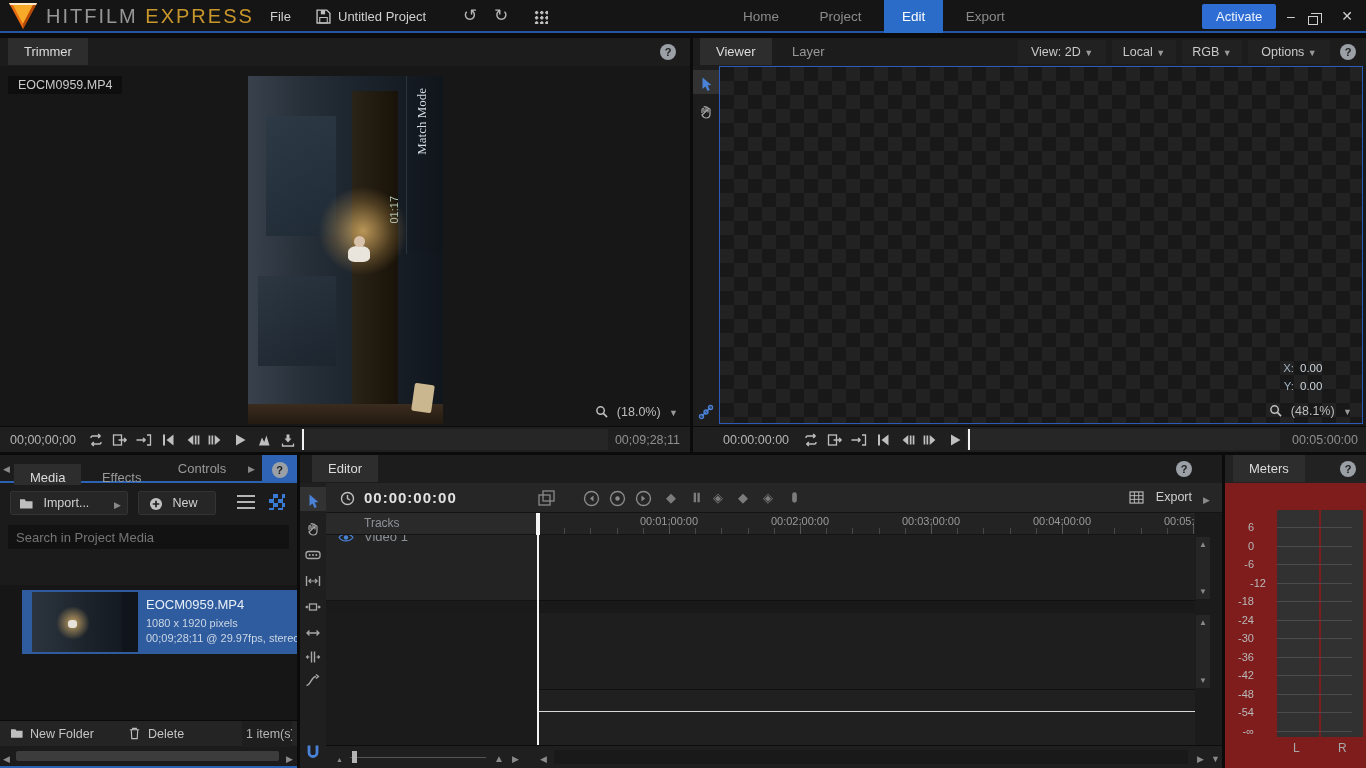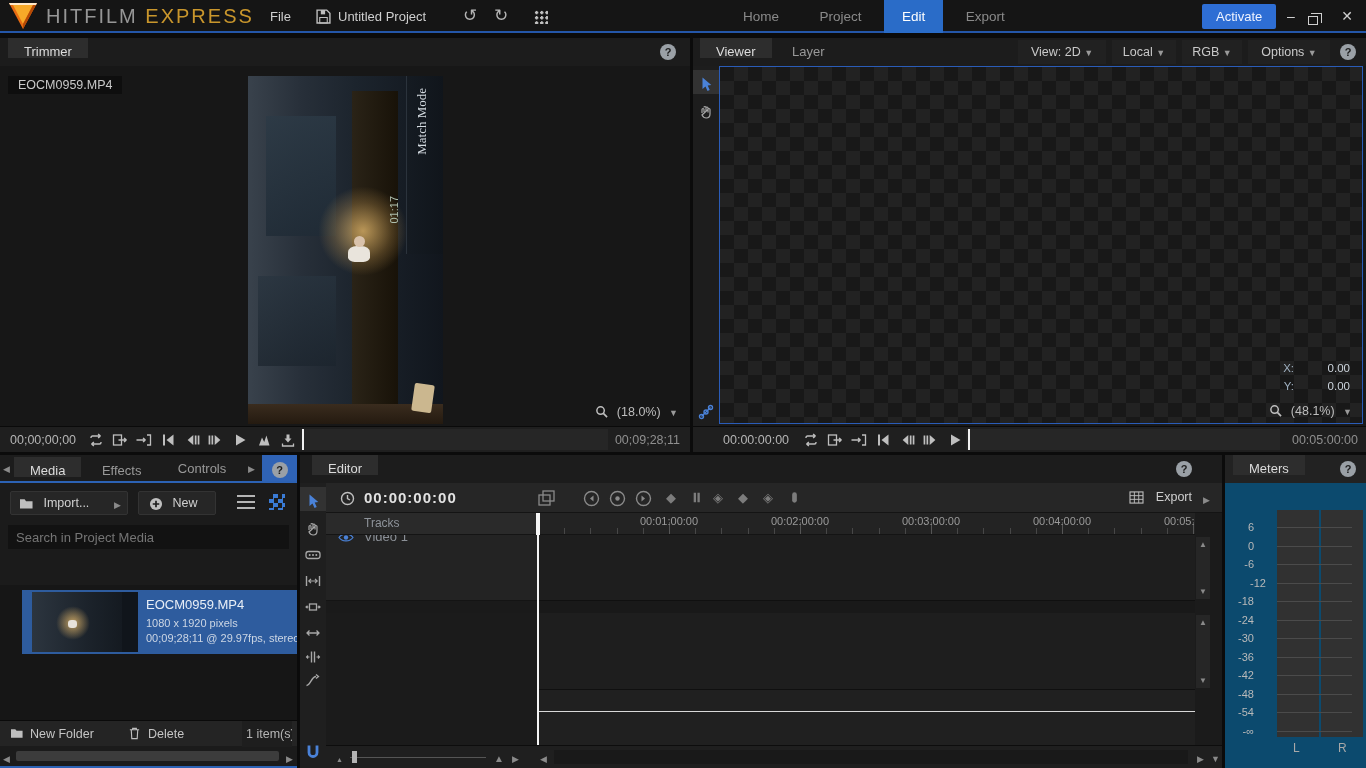--- a/index.html
+++ b/index.html
@@ -21,35 +21,35 @@
         height:25px;line-height:25px;padding:0 14px;}
   .winbtn{color:#cfcfcf;font-size:14px;line-height:33px;text-align:center;width:22px;display:inline-block;}
   .restore-sq{position:relative;width:10px;height:9px;border:1px solid #cfcfcf;display:inline-block;background:#151515;}
   .restore-sq::before{content:"";position:absolute;left:2px;top:-4px;width:10px;height:9px;border:1px solid #cfcfcf;
         border-bottom:none;border-left:none;}
   .dotgrid{width:14px;height:14px;background-image:radial-gradient(circle,#c2c2c2 1.5px,transparent 1.8px);
         background-size:5.2px 5.2px;background-position:0 0;}
   
   .panel{background:#1b1b1b;}
   .tabstrip{position:absolute;left:0;top:0;right:0;height:28px;background:#1c1c1c;}
-  .ptab{display:inline-block;height:20px;line-height:28px;padding:0 16px;font-size:13px;color:#999;}
+  .ptab{display:inline-block;height:27px;line-height:28px;padding:0 16px;font-size:13px;color:#999;}
   .ptab.active{background:#2d2d2d;color:#dcdcdc;}
   
   .transport{position:absolute;left:0;right:0;bottom:0;height:26px;background:#1f1f1f;border-top:1px solid #0a0a0a;}
   .tc{font-size:12.5px;color:#b5b5b5;line-height:26px;}
   .seek{position:absolute;top:2px;bottom:2px;background:#262626;}
   .seekhead{position:absolute;left:2px;top:0;bottom:0;width:2px;background:#f2f2f2;}
   .dur{font-size:12.5px;color:#8f8f8f;line-height:26px;}
   .tricons{position:absolute;top:5px;display:flex;gap:8px;}
   .tricons .ic{width:16px;height:16px;}
   
   .checker{background:#1a1a1a conic-gradient(#222 0 25%,#181818 0 50%,#222 0 75%,#181818 0) 0 0/28px 28px;
            border:1px solid #2a5cb8;}
   .ovtext{font-size:11.5px;color:#9fb0c0;}
-  .ovval{font-size:11.5px;color:#ccd4dc;text-align:right;}
+  .ovval{font-size:11.5px;color:#ccd4dc;}
   .ddown{font-size:9px;color:#9a9a9a;}
   .vdrop{position:absolute;top:2px;height:24px;line-height:24px;background:#212121;font-size:12.5px;color:#c9c9c9;
          text-align:center;}
   
   .mbtn{position:absolute;top:6px;height:24px;background:#262626;border:1px solid #333;border-radius:2px;
         font-size:12.5px;color:#d0d0d0;line-height:22px;}
   .dropcell{position:absolute;top:0;height:100%;background:#1e1e1e;font-size:12.5px;color:#c5c5c5;line-height:28px;}
   .mitem{position:absolute;background:#2e5c9e;}
   .scrtri{font-size:9px;color:#8a8a8a;line-height:16px;}
   
@@ -635,21 +635,21 @@
       </div>
       <span class="scrtri a" style="left:168px;top:5px;font-size:10px">▲</span>
       <span class="scrtri a" style="left:186px;top:5px">▶</span>
       <span class="scrtri a" style="left:214px;top:5px">◀</span>
       <div class="a" style="left:228px;top:4px;right:34px;height:14px;background:#191919;"></div>
       <span class="scrtri a" style="right:18px;top:5px">▶</span>
       <span class="scrtri a" style="right:2px;top:5px">▼</span>
     </div>
   </section>
 
-  <section class="panel a" style="left:1225px;top:455px;width:141px;height:313px;background:#0c4a6e;">
+  <section class="panel a" style="left:1225px;top:455px;width:141px;height:313px;background:#7f1d1d;">
     <div class="tabstrip" style="background:#222">
       <span class="ptab active" style="margin-left:8px">Meters</span>
       <span class="help a" style="right:10px;top:6px">?</span>
     </div>
     <div class="a" style="left:52px;top:55px;width:42px;height:227px;background:#313131;"></div>
     <div class="a" style="left:96px;top:55px;width:42px;height:227px;background:#313131;"></div>
 
     <div class="mrow" style="top:66px">
         <span class="mlabel" style="right:98px">6</span>
         <div class="mline"></div>

